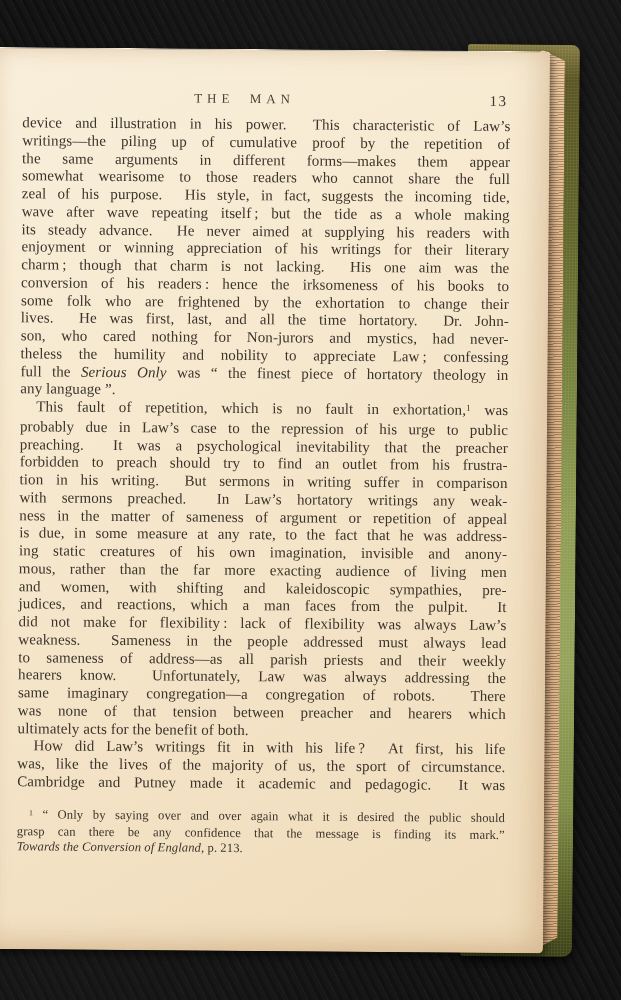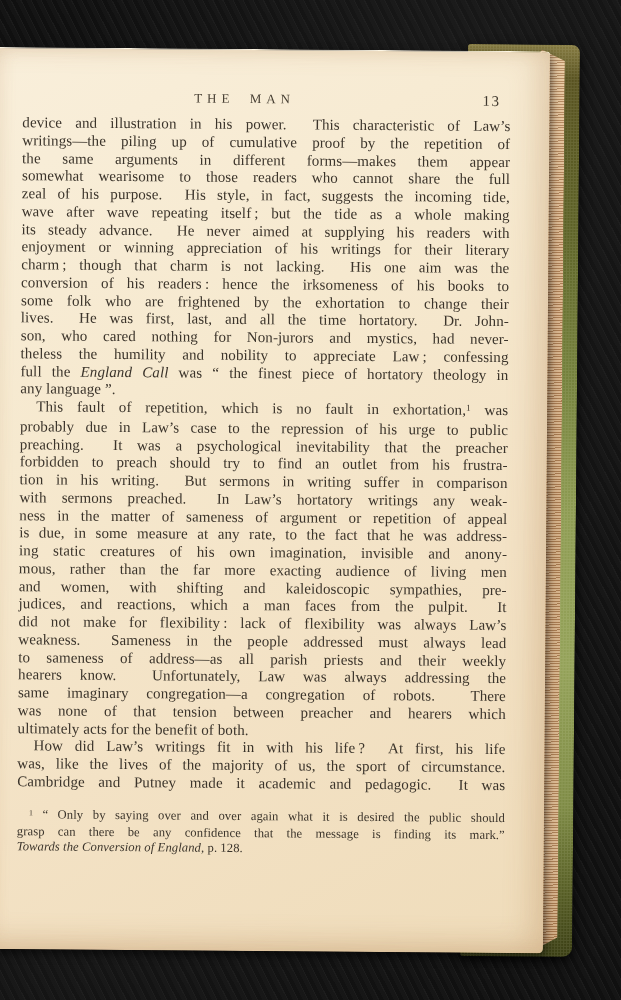--- a/index.html
+++ b/index.html
@@ -54,21 +54,21 @@
   .text-layer{
     position:absolute;left:33px;top:0;width:488px;height:100%;
     color:#3b342b;
   }
   .running-header{position:absolute;top:41px;left:0;right:0;height:20px;}
   .header-title{
     display:block;text-align:center;transform:translateX(-22px);
     font-size:13px;letter-spacing:5px;word-spacing:7px;color:#473f33;
   }
   .page-number{
-    position:absolute;right:10px;top:0;font-size:15px;letter-spacing:1.5px;color:#3f382e;text-align:right;
+    position:absolute;right:3px;top:0;font-size:15px;letter-spacing:1.5px;color:#3f382e;text-align:right;
   }
   .body-text{
     position:absolute;top:66px;left:0;right:0;
     font-size:15px;line-height:17.75px;letter-spacing:.1px;
   }
   .footnote-text{
     position:absolute;top:759px;left:0;right:0;
     font-size:12.6px;line-height:14.8px;letter-spacing:.1px;
   }
   .line{text-align:justify;text-align-last:justify;white-space:pre-wrap;}
@@ -99,21 +99,21 @@
           <div class="line">zeal of his purpose.&nbsp; His style, in fact, suggests the incoming tide,</div>
           <div class="line">wave after wave repeating itself ; but the tide as a whole making</div>
           <div class="line">its steady advance.&nbsp; He never aimed at supplying his readers with</div>
           <div class="line">enjoyment or winning appreciation of his writings for their literary</div>
           <div class="line">charm ; though that charm is not lacking.&nbsp; His one aim was the</div>
           <div class="line">conversion of his readers : hence the irksomeness of his books to</div>
           <div class="line">some folk who are frightened by the exhortation to change their</div>
           <div class="line">lives.&nbsp; He was first, last, and all the time hortatory.&nbsp; Dr. John-</div>
           <div class="line">son, who cared nothing for Non-jurors and mystics, had never-</div>
           <div class="line">theless the humility and nobility to appreciate Law ; confessing</div>
-          <div class="line"><span>full the </span><span class="it">England Call</span><span> was “ the finest piece of hortatory theology in</span></div>
+          <div class="line"><span>full the </span><span class="it">Serious Only</span><span> was “ the finest piece of hortatory theology in</span></div>
           <div class="line noj">any language ”.</div>
           <div class="line ind"><span>This fault of repetition, which is no fault in exhortation,</span><span class="sup">1</span><span> was</span></div>
           <div class="line">probably due in Law’s case to the repression of his urge to public</div>
           <div class="line">preaching.&nbsp; It was a psychological inevitability that the preacher</div>
           <div class="line">forbidden to preach should try to find an outlet from his frustra-</div>
           <div class="line">tion in his writing.&nbsp; But sermons in writing suffer in comparison</div>
           <div class="line">with sermons preached.&nbsp; In Law’s hortatory writings any weak-</div>
           <div class="line">ness in the matter of sameness of argument or repetition of appeal</div>
           <div class="line">is due, in some measure at any rate, to the fact that he was address-</div>
           <div class="line">ing static creatures of his own imagination, invisible and anony-</div>
@@ -127,17 +127,17 @@
           <div class="line">same imaginary congregation—a congregation of robots.&nbsp; There</div>
           <div class="line">was none of that tension between preacher and hearers which</div>
           <div class="line noj">ultimately acts for the benefit of both.</div>
           <div class="line ind">How did Law’s writings fit in with his life ?&nbsp; At first, his life</div>
           <div class="line">was, like the lives of the majority of us, the sport of circumstance.</div>
           <div class="line">Cambridge and Putney made it academic and pedagogic.&nbsp; It was</div>
         </div>
       <div class="footnote-text" id="footnote-text">
           <div class="line ind"><span class="sup">1</span><span> “ Only by saying over and over again what it is desired the public should</span></div>
           <div class="line">grasp can there be any confidence that the message is finding its mark.”</div>
-          <div class="line noj"><span class="it">Towards the Conversion of England</span><span>, p. 128.</span></div>
+          <div class="line noj"><span class="it">Towards the Conversion of England</span><span>, p. 213.</span></div>
         </div>
     </div>
   </div>
 </div>
 
 </body></html>

